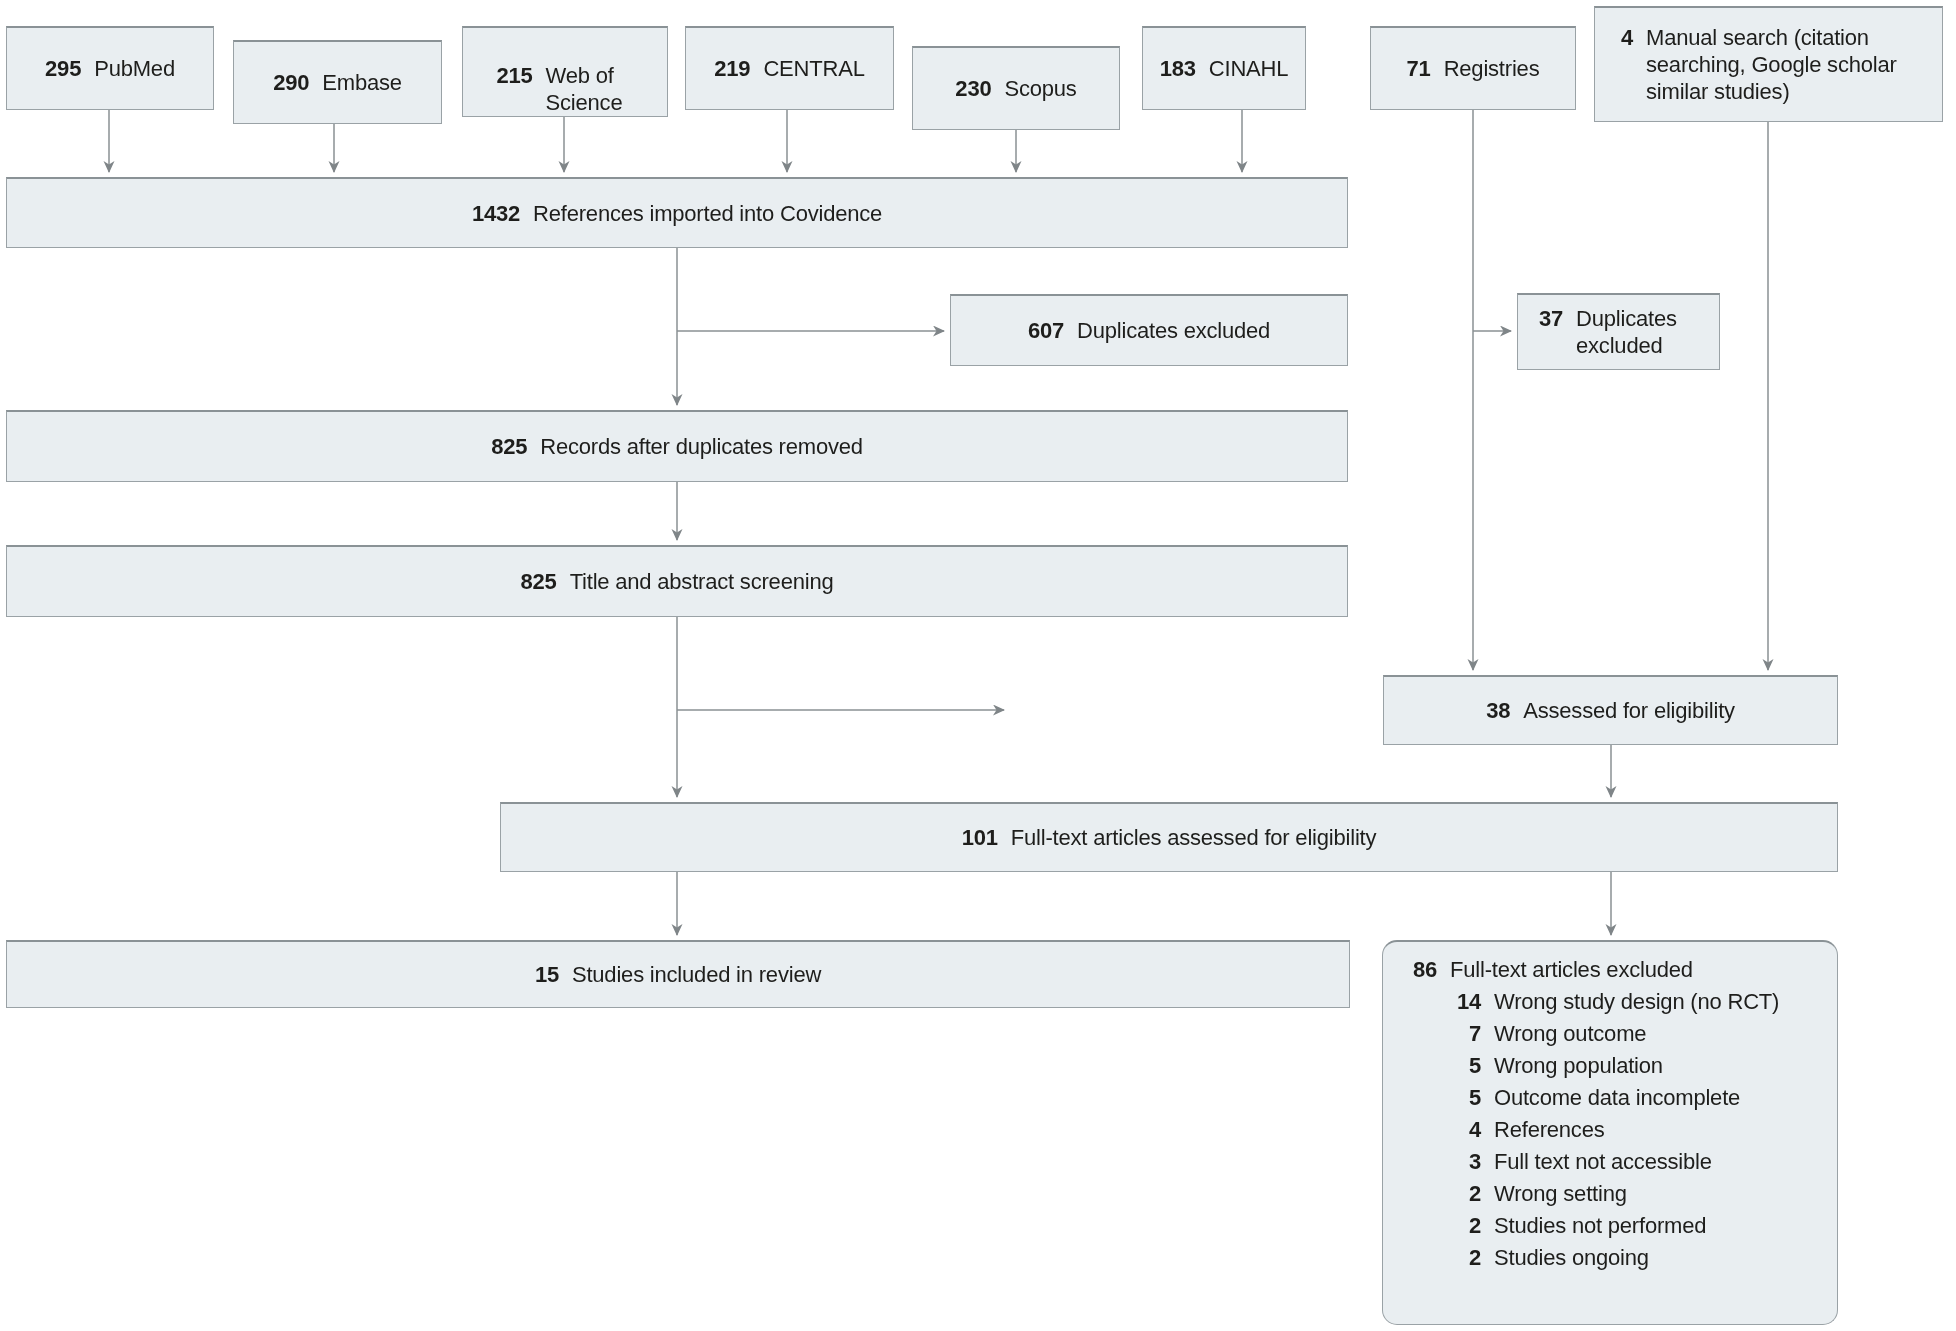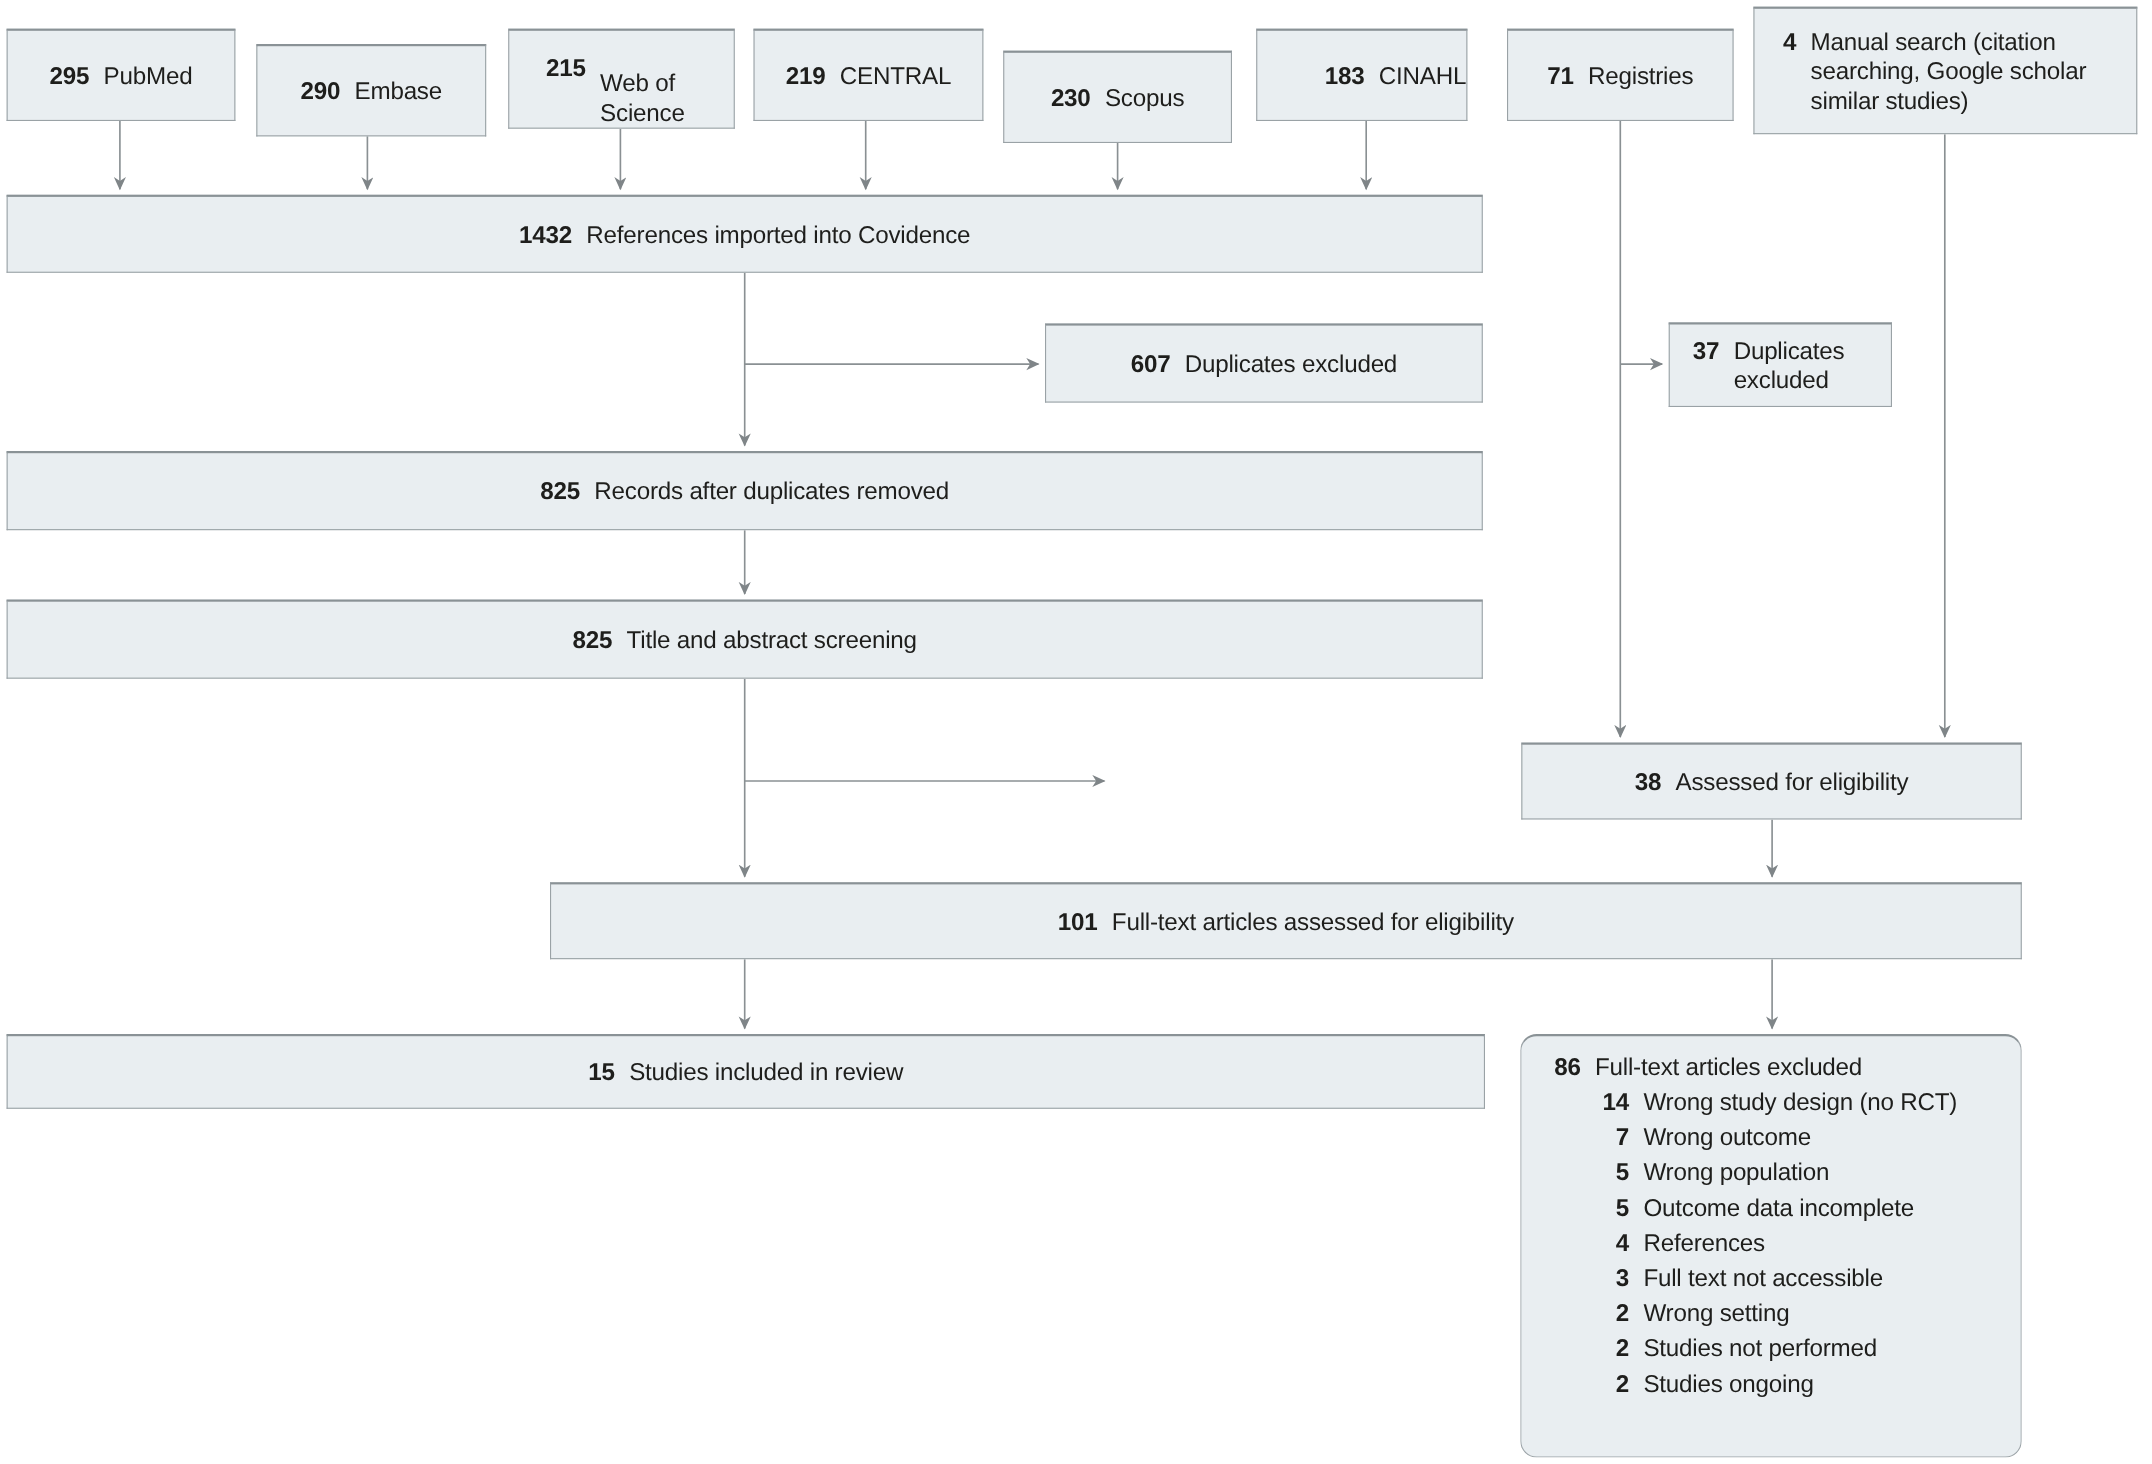--- a/index.html
+++ b/index.html
@@ -13,21 +13,21 @@
     position:absolute; box-sizing:border-box;
     background:#e9eef1;
     border:1.5px solid #9aa2a6;
     border-top:2.5px solid #8a9296;
     display:flex; align-items:center; justify-content:center;
     font-size:22px; letter-spacing:-0.2px;
   }
   .pair { display:flex; align-items:flex-start; line-height:27px; }
   .num { font-weight:bold; white-space:nowrap; }
   .lbl { margin-left:13px; }
-  .lbl.w-wos   { max-width:88px;margin-top:14px; }
+  .lbl.w-wos   { max-width:88px; }
   .lbl.w-man   { max-width:270px; }
   .lbl.w-dup   { max-width:122px; }
   
   .reasons { align-items:flex-start; justify-content:flex-start; padding:12px 16px 0 20px; }
   .xcol { display:flex; flex-direction:column; }
   .xrow { display:flex; line-height:32px; }
   .xrow .n { width:78px; text-align:right; font-weight:bold; }
   .xrow.title .n { width:34px; }
   .xrow .t { margin-left:13px; }
 </style>
@@ -94,21 +94,21 @@
         <span class="num">219</span>
         <span class="lbl">CENTRAL</span>
       </div>
   </div>
   <div class="box" style="left:912px; top:26px; width:208px; height:84px;margin-top:20px;">
     <div class="pair">
         <span class="num">230</span>
         <span class="lbl">Scopus</span>
       </div>
   </div>
-  <div class="box" style="left:1142px; top:26px; width:192px; height:84px;justify-content:flex-end;">
+  <div class="box" style="left:1142px; top:26px; width:164px; height:84px;">
     <div class="pair">
         <span class="num">183</span>
         <span class="lbl">CINAHL</span>
       </div>
   </div>
   <div class="box" style="left:1370px; top:26px; width:206px; height:84px;">
     <div class="pair">
         <span class="num">71</span>
         <span class="lbl">Registries</span>
       </div>

